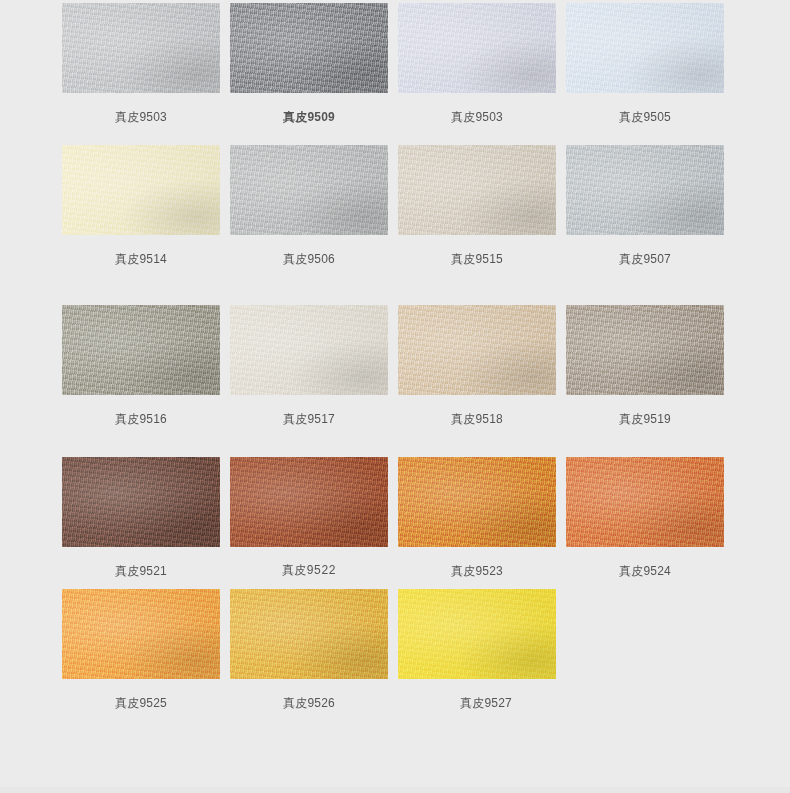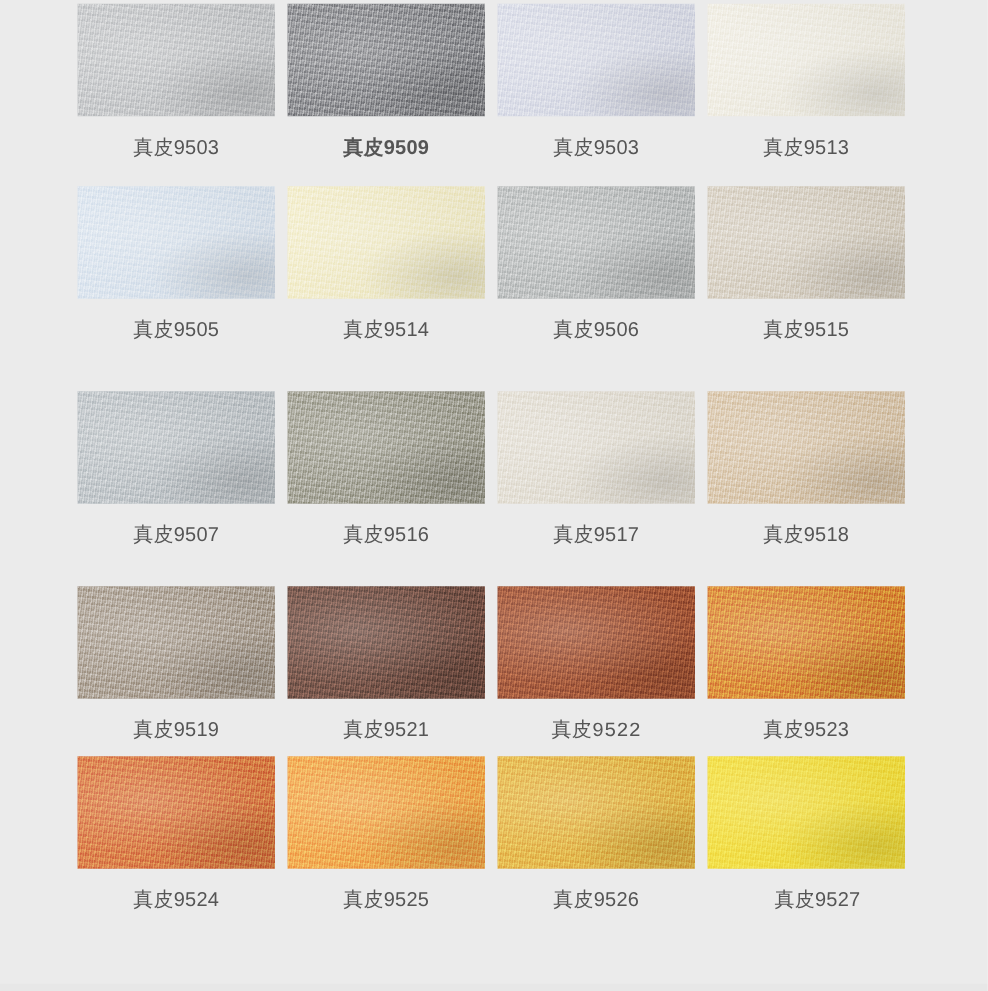--- a/index.html
+++ b/index.html
@@ -86,21 +86,21 @@
     position: absolute;
     inset: 0;
     background-image:
       radial-gradient(ellipse 120% 90% at 35% 40%, rgba(255,255,255,0.18) 0%, rgba(255,255,255,0.0) 55%),
       radial-gradient(ellipse 80% 70% at 85% 80%, rgba(0,0,0,0.10) 0%, rgba(0,0,0,0.0) 60%),
       linear-gradient(100deg, rgba(255,255,255,0.07) 0%, rgba(0,0,0,0.04) 100%);
     pointer-events: none;
   }
 
   .swatch-label {
-    font-size: 16px;
+    font-size: 12px;
     color: #555555;
     line-height: 1;
     padding-top: 18px;
     padding-bottom: 12px;
     letter-spacing: 0.2px;
     white-space: nowrap;
     text-align: center;
   }
 
   
@@ -127,24 +127,20 @@
       </div>
       <div class="swatch-cell row-gap-short">
         <div class="swatch-chip" style="background-color: rgb(133, 134, 138);"></div>
         <div class="swatch-label" style="padding-bottom: 22px; font-weight: bold;">真皮9509</div>
       </div>
       <div class="swatch-cell row-gap-short">
         <div class="swatch-chip" style="background-color: rgb(215, 218, 230);"></div>
         <div class="swatch-label" style="padding-bottom: 22px;">真皮9503</div>
       </div>
       <div class="swatch-cell row-gap-short">
-        <div class="swatch-chip" style="background-color: rgb(239, 236, 225);"></div>
-        <div class="swatch-label" style="padding-bottom: 22px;">真皮9513</div>
-      </div>
-      <div class="swatch-cell row-gap-short">
         <div class="swatch-chip" style="background-color: rgb(217, 227, 238);"></div>
         <div class="swatch-label" style="padding-bottom: 22px;">真皮9505</div>
       </div>
       <div class="swatch-cell row-gap-short">
         <div class="swatch-chip" style="background-color: rgb(242, 236, 200);"></div>
         <div class="swatch-label" style="padding-bottom: 22px;">真皮9514</div>
       </div>
       <div class="swatch-cell row-gap-short">
         <div class="swatch-chip" style="background-color: rgb(185, 188, 188);"></div>
         <div class="swatch-label" style="padding-bottom: 22px;">真皮9506</div>

